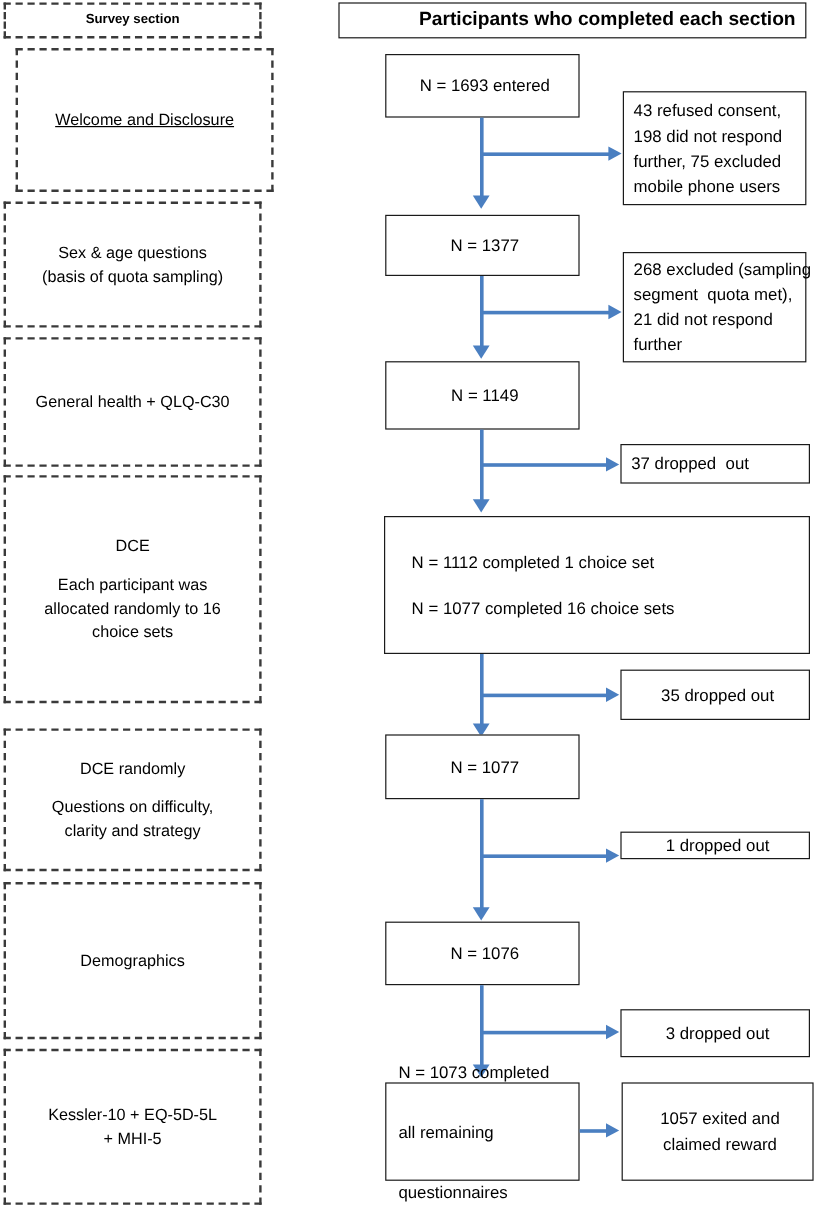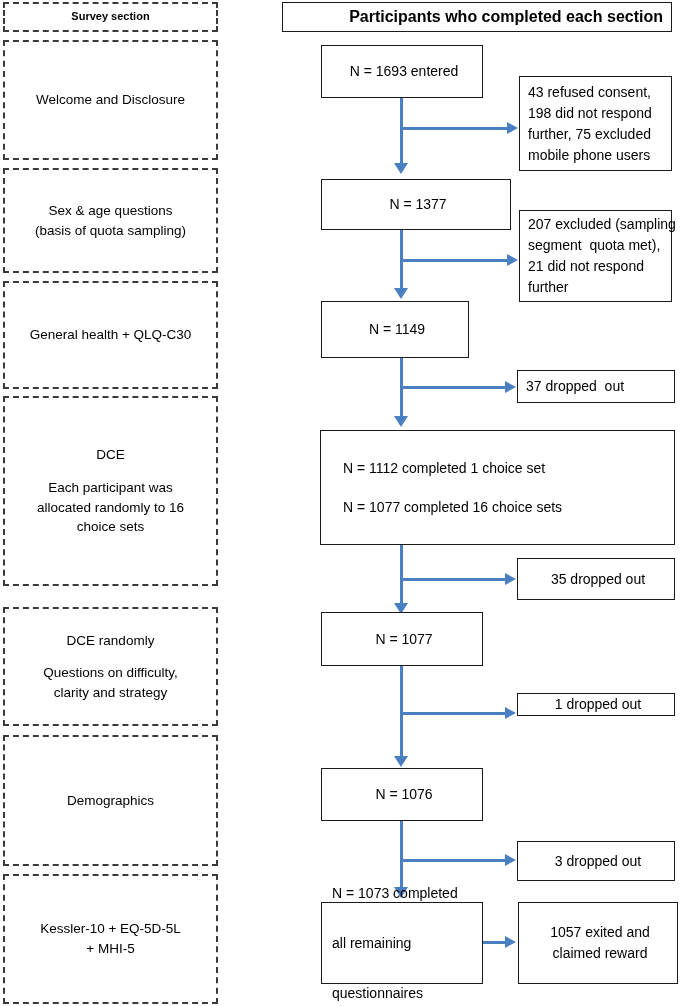--- a/index.html
+++ b/index.html
@@ -77,21 +77,21 @@
 </style>
 </head>
 <body>
 
 <div id="stage">
 
   <div class="sec-box header" style="left:3px;top:2px;width:215px;height:30px;">
     <span class="sec-line">Survey section</span>
   </div>
 
-  <div class="sec-box" style="left:3px;top:40px;width:215px;height:120px;">
+  <div class="sec-box" style="left:13px;top:40px;width:215px;height:120px;text-decoration:underline;">
     <span class="sec-line">Welcome and Disclosure</span>
   </div>
 
   <div class="sec-box" style="left:3px;top:168px;width:215px;height:105px;">
     <span class="sec-line">Sex &amp; age questions</span>
     <span class="sec-line">(basis of quota sampling)</span>
   </div>
 
   <div class="sec-box" style="left:3px;top:281px;width:215px;height:108px;">
     <span class="sec-line">General health + QLQ-C30</span>
@@ -134,37 +134,37 @@
   <div class="hline" style="left:402px;top:127px;width:107px;"></div>
   <div class="arrow-right" style="left:507px;top:122px;"></div>
 
   <div class="flow-box left" style="left:519px;top:76px;width:153px;height:95px;">
     <span class="flow-line">43 refused consent,</span>
     <span class="flow-line">198 did not respond</span>
     <span class="flow-line">further, 75 excluded</span>
     <span class="flow-line">mobile phone users</span>
   </div>
 
-  <div class="flow-box center" style="left:321px;top:179px;width:190px;height:51px;">
+  <div class="flow-box center" style="left:321px;top:179px;width:162px;height:51px;">
     <span class="flow-line">N = 1377</span>
   </div>
 
   <div class="vline" style="left:400px;top:230px;height:60px;"></div>
   <div class="arrow-down" style="left:394px;top:288px;"></div>
   <div class="hline" style="left:402px;top:259px;width:107px;"></div>
   <div class="arrow-right" style="left:507px;top:254px;"></div>
 
   <div class="flow-box left" style="left:519px;top:210px;width:153px;height:92px;">
-    <span class="flow-line">207 excluded (sampling</span>
+    <span class="flow-line">268 excluded (sampling</span>
     <span class="flow-line">segment  quota met),</span>
     <span class="flow-line">21 did not respond</span>
     <span class="flow-line">further</span>
   </div>
 
-  <div class="flow-box center" style="left:321px;top:301px;width:148px;height:57px;">
+  <div class="flow-box center" style="left:321px;top:301px;width:162px;height:57px;">
     <span class="flow-line">N = 1149</span>
   </div>
 
   <div class="vline" style="left:400px;top:358px;height:60px;"></div>
   <div class="arrow-down" style="left:394px;top:416px;"></div>
   <div class="hline" style="left:402px;top:386px;width:105px;"></div>
   <div class="arrow-right" style="left:505px;top:381px;"></div>
 
   <div class="flow-box left" style="left:517px;top:370px;width:158px;height:33px;">
     <span class="flow-line">37 dropped  out</span>

